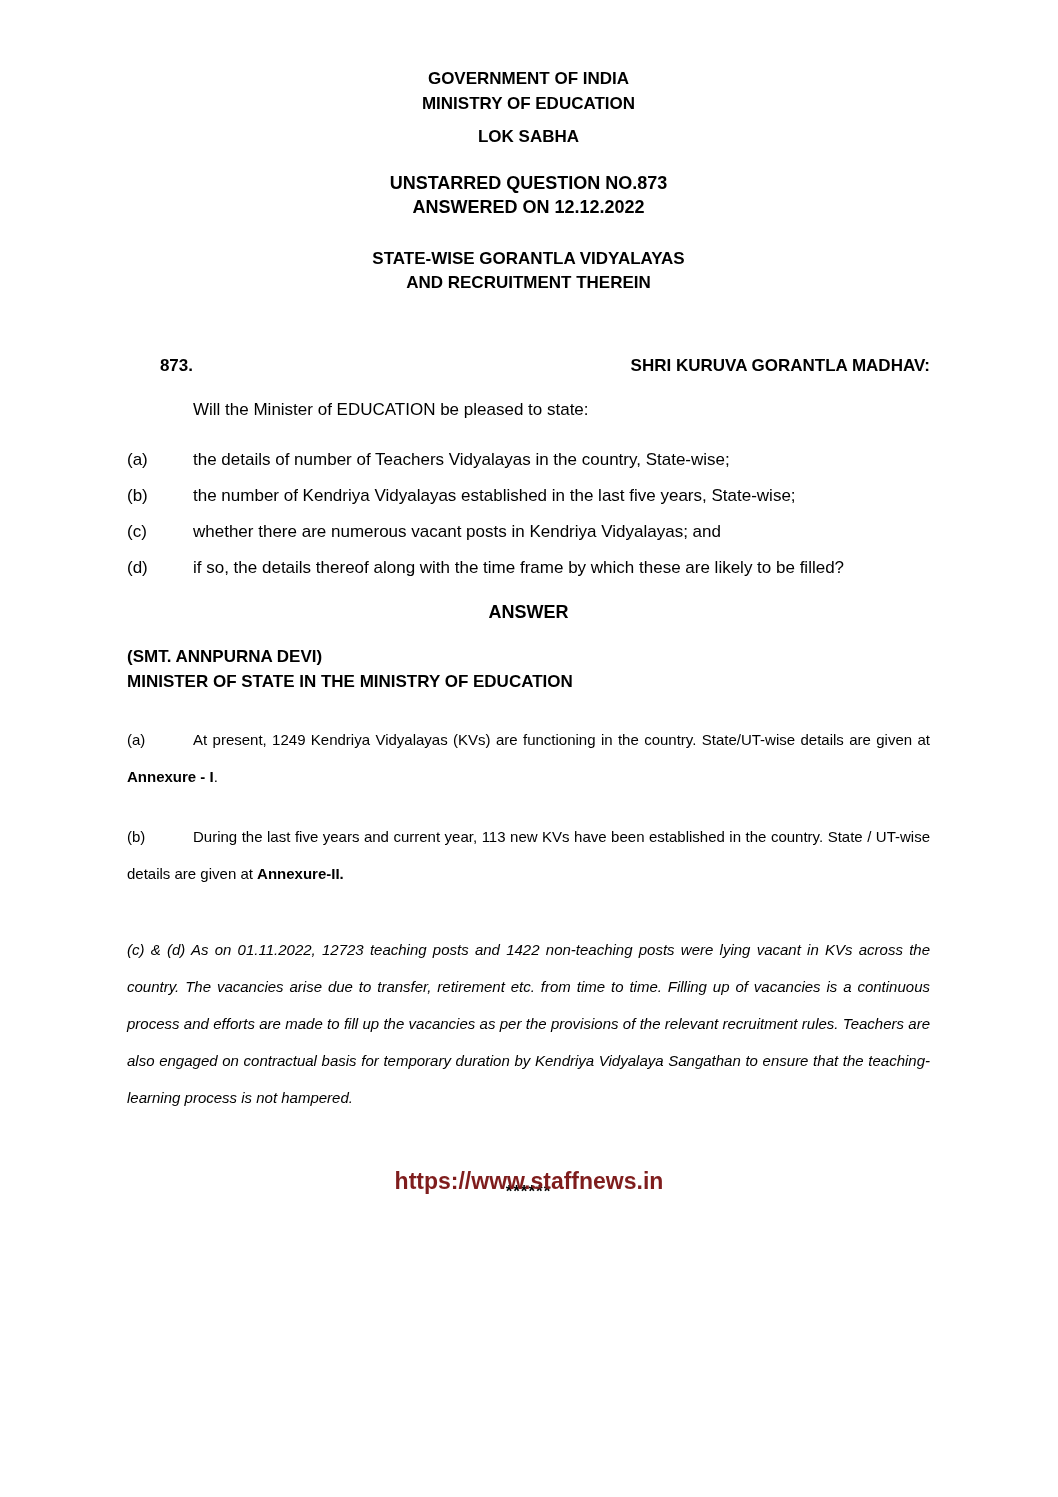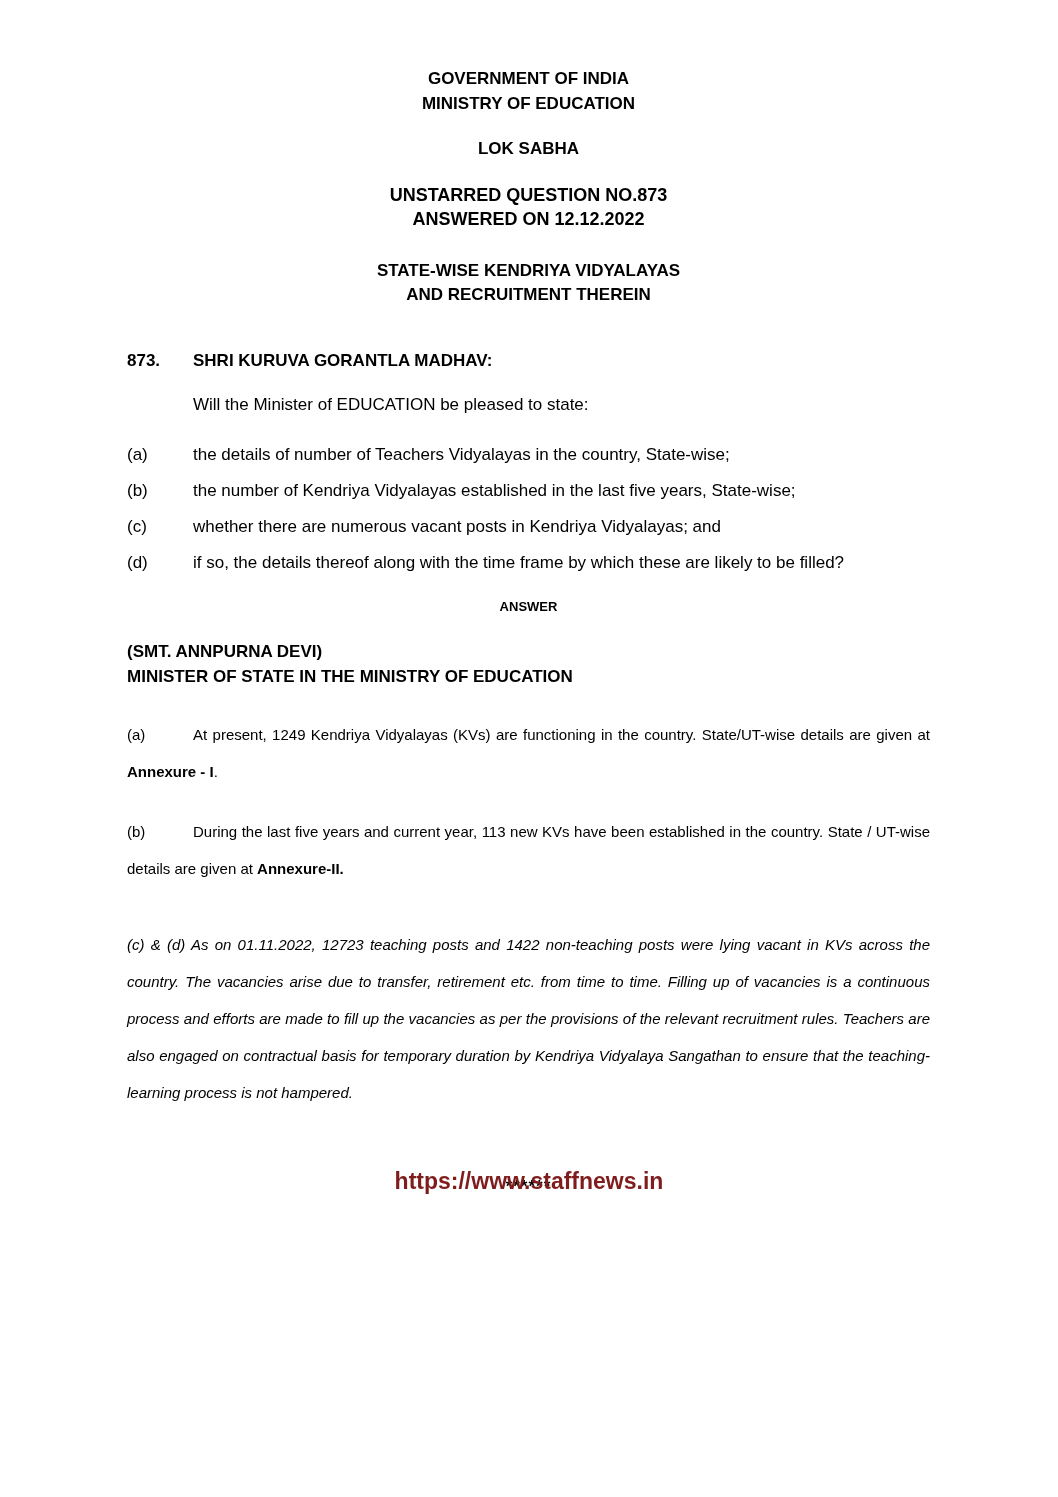--- a/index.html
+++ b/index.html
@@ -13,51 +13,52 @@
     overflow: hidden;
   }
   .page {
     width: 1058px;
     height: 1221px;
     padding: 66px 128px 0 127px;
     position: relative;
   }
 
   .hdr-line { font-size: 17px; line-height: 25px; font-weight: bold; text-align: center; }
-  .house { margin-top: 21px; font-size: 17px; line-height: 24px; font-weight: bold; text-align: center; }
+  .house { margin-top: 9px; font-size: 17px; line-height: 24px; font-weight: bold; text-align: center; }
   .qno-block { margin-top: 22px; }
   .qno-line { font-size: 18px; line-height: 24px; font-weight: bold; text-align: center; }
   .subject-block { margin-top: 28px; }
   .subject-line { font-size: 17px; line-height: 24px; font-weight: bold; text-align: center; }
 
   .asker-row {
-    margin-top: 42px;
+    margin-top: 59px;
     display: grid;
     grid-template-columns: 66px 1fr;
     font-size: 17px;
     line-height: 24px;
     font-weight: bold;
+    text-align: right;
   }
   .intro-row {
     margin-top: 20px;
     margin-left: 66px;
     font-size: 17px;
     line-height: 24px;
   }
 
   .q-items { margin-top: 20px; }
   .q-item {
     display: grid;
     grid-template-columns: 66px 1fr;
     font-size: 17px;
     line-height: 36px;
   }
   .q-item .q-text { text-align: justify; }
 
-  .answer-heading { margin-top: 14px; font-size: 13px; line-height: 24px; font-weight: bold; text-align: center; }
+  .answer-heading { margin-top: 14px; font-size: 18px; line-height: 24px; font-weight: bold; text-align: center; }
 
   .minister-block { margin-top: 20px; }
   .minister-line { font-size: 17px; line-height: 25px; font-weight: bold; }
 
   .ans-para {
     font-size: 15px;
     line-height: 37px;
     text-align: justify;
   }
   .para-a { margin-top: 27px; }
@@ -92,21 +93,21 @@
   </header>
 
   <div class="house">LOK SABHA</div>
 
   <div class="qno-block">
     <div class="qno-line">UNSTARRED QUESTION NO.873</div>
     <div class="qno-line">ANSWERED ON 12.12.2022</div>
   </div>
 
   <div class="subject-block">
-    <div class="subject-line">STATE-WISE KENDRIYA VIDYALAYAS</div>
+    <div class="subject-line">STATE-WISE GORANTLA VIDYALAYAS</div>
     <div class="subject-line">AND RECRUITMENT THEREIN</div>
   </div>
 
   <div class="asker-row">
     <span>873.</span>
     <span>SHRI KURUVA GORANTLA MADHAV:</span>
   </div>
 
   <div class="intro-row">Will the Minister of EDUCATION be pleased to state:</div>
 

